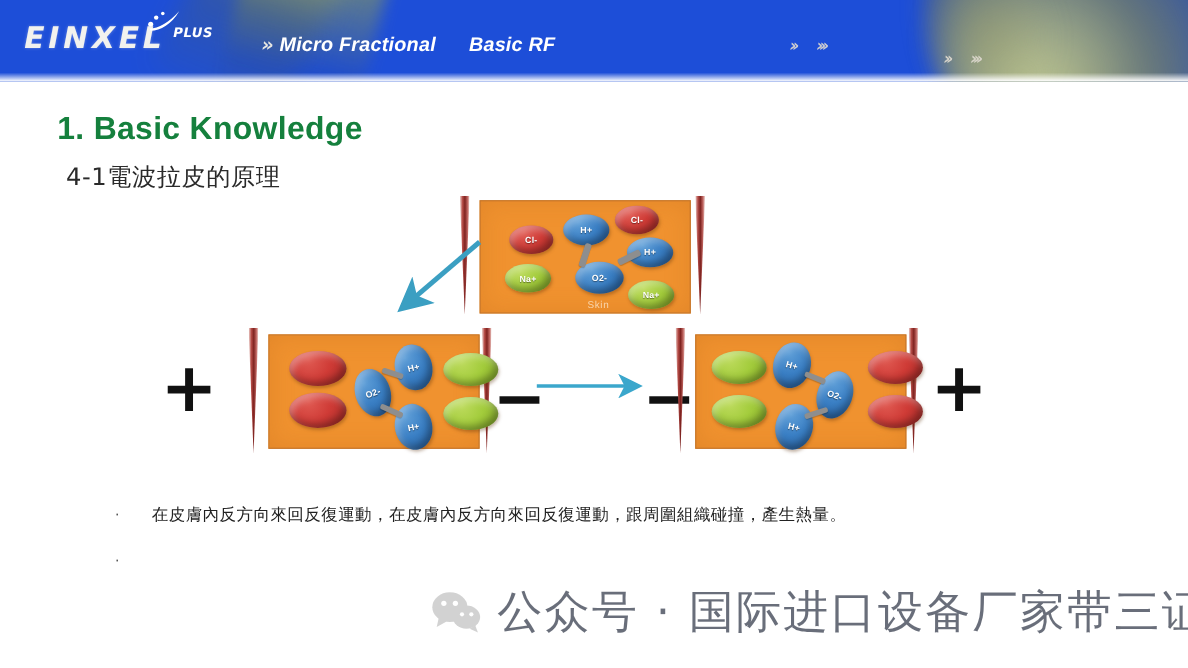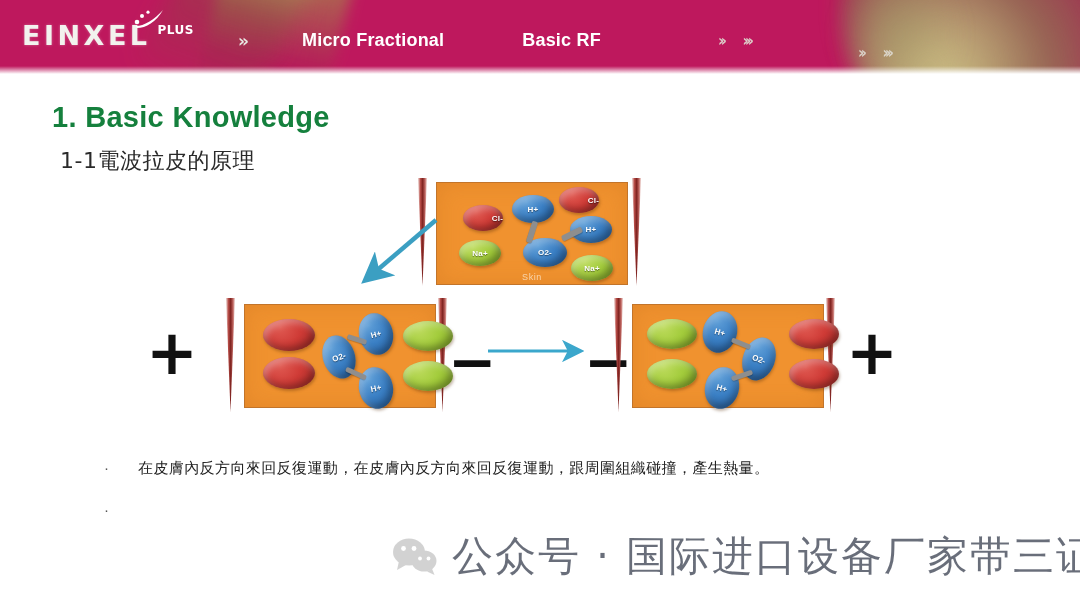--- a/index.html
+++ b/index.html
@@ -14,22 +14,23 @@
     font-family: "Liberation Sans", sans-serif;
     position: relative;
   }
 
   
   .header {
     position: absolute;
     left: 0; top: 0;
     width: 1080px;
     height: 74px;
-    background: #be185d;
+    background: #1d4ed8;
     overflow: hidden;
+    font-style: italic;
   }
   .header-bg-beam {
     position: absolute;
     left: 215px; top: -110px;
     width: 130px; height: 240px;
     background: linear-gradient(178deg, rgba(214,222,120,0.92) 0%, rgba(160,170,70,0.55) 35%, rgba(40,42,20,0.06) 72%, rgba(0,0,0,0) 100%);
     transform: rotate(14deg);
     filter: blur(7px);
     pointer-events: none;
   }
@@ -117,21 +118,20 @@
     letter-spacing: -3px;
     font-family: "DejaVu Sans", sans-serif;
   }
   .hdr-item {
     color: #ffffff;
     font-size: 18px;
     font-weight: bold;
     font-family: "Liberation Sans", sans-serif;
     letter-spacing: 0.2px;
     white-space: nowrap;
-    margin-left: 48px;
   }
   .hdr-marks {
     position: absolute;
     top: 32px;
     display: flex;
     align-items: center;
     gap: 19px;
   }
   .hdr-marks.m1 { left: 718px; }
   .hdr-marks.m2 { left: 858px; top: 44px; }
@@ -173,38 +173,39 @@
   .skin-label {
     position: absolute;
     bottom: 2px;
     width: 100%;
     text-align: center;
     color: #fbe0c0;
     font-family: "Liberation Sans", sans-serif;
     font-size: 9px;
     letter-spacing: 0.6px;
     opacity: 0.85;
+    padding-left: 12px;
   }
   .ion {
     position: absolute;
     border-radius: 50%;
     box-shadow: inset -3px -4px 7px rgba(0,0,0,0.30),
                 inset 3px 4px 7px rgba(255,255,255,0.34),
                 1px 2px 3px rgba(90,45,10,0.35);
     display: flex;
     align-items: center;
     justify-content: center;
     color: #ffffff;
     font-family: "Liberation Sans", sans-serif;
     font-weight: bold;
     font-size: 8px;
     text-shadow: 0 1px 1px rgba(0,0,0,0.45);
     letter-spacing: 0.2px;
   }
-  .ion.red    { background: radial-gradient(circle at 34% 26%, #e05a52 0%, #cf3b36 48%, #a82b28 100%); justify-content: flex-end; }
+  .ion.red    { background: radial-gradient(circle at 34% 26%, #e05a52 0%, #cf3b36 48%, #a82b28 100%); }
   .ion.blue   { background: radial-gradient(circle at 34% 26%, #5f9fd8 0%, #3a7fc4 48%, #2760a0 100%); }
   .ion.green  { background: radial-gradient(circle at 34% 26%, #bddb5d 0%, #a3cc3c 48%, #85ab28 100%); }
   .bond {
     position: absolute;
     background: #8e8e8e;
     border-radius: 2px;
     box-shadow: 0 1px 1px rgba(0,0,0,0.2);
   }
 
   
@@ -307,21 +308,21 @@
   </div>
   <div class="hdr-marks m2">
     <span class="mk">››</span>
     <span class="mk">›››</span>
   </div>
 
   <div class="header-bottom-fade"></div>
 </div>
 
 <div class="title-main">1. Basic Knowledge</div>
-<div class="title-sub">1-1電波拉皮的原理</div>
+<div class="title-sub">4-1電波拉皮的原理</div>
 
 <div id="diagram-top" style="position:absolute;left:418px;top:176px;width:232px;height:112px;">
   <div class="needle" style="left:0px;top:2px;width:9px;height:108px;clip-path:polygon(50% 100%,0% 0%,100% 0%);">
       <i></i>
     </div>
   <div class="needle" style="left:214px;top:2px;width:9px;height:108px;clip-path:polygon(50% 100%,0% 0%,100% 0%);">
       <i></i>
     </div>
   <div class="skin-box" style="left:18px;top:6px;width:190px;height:101px;">
     <div id="top-ions" style="position:absolute;inset:0;">

